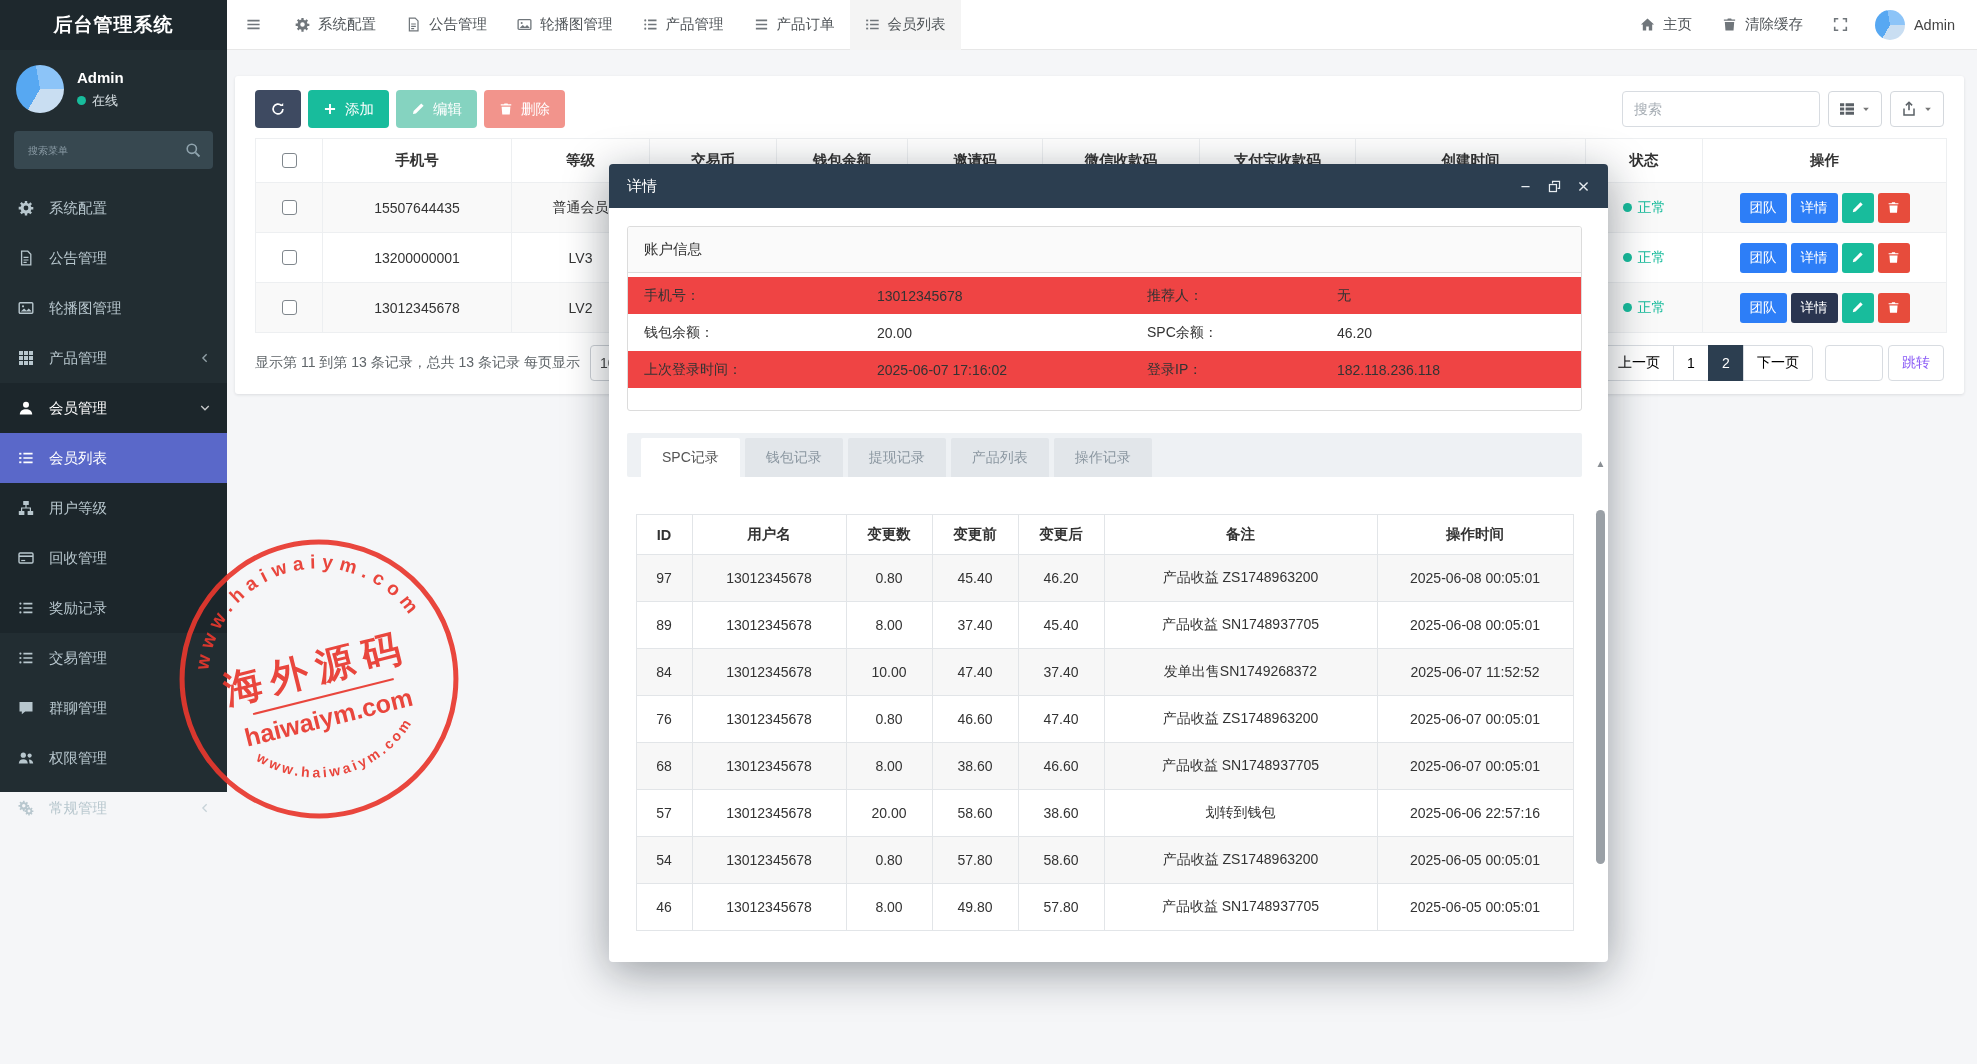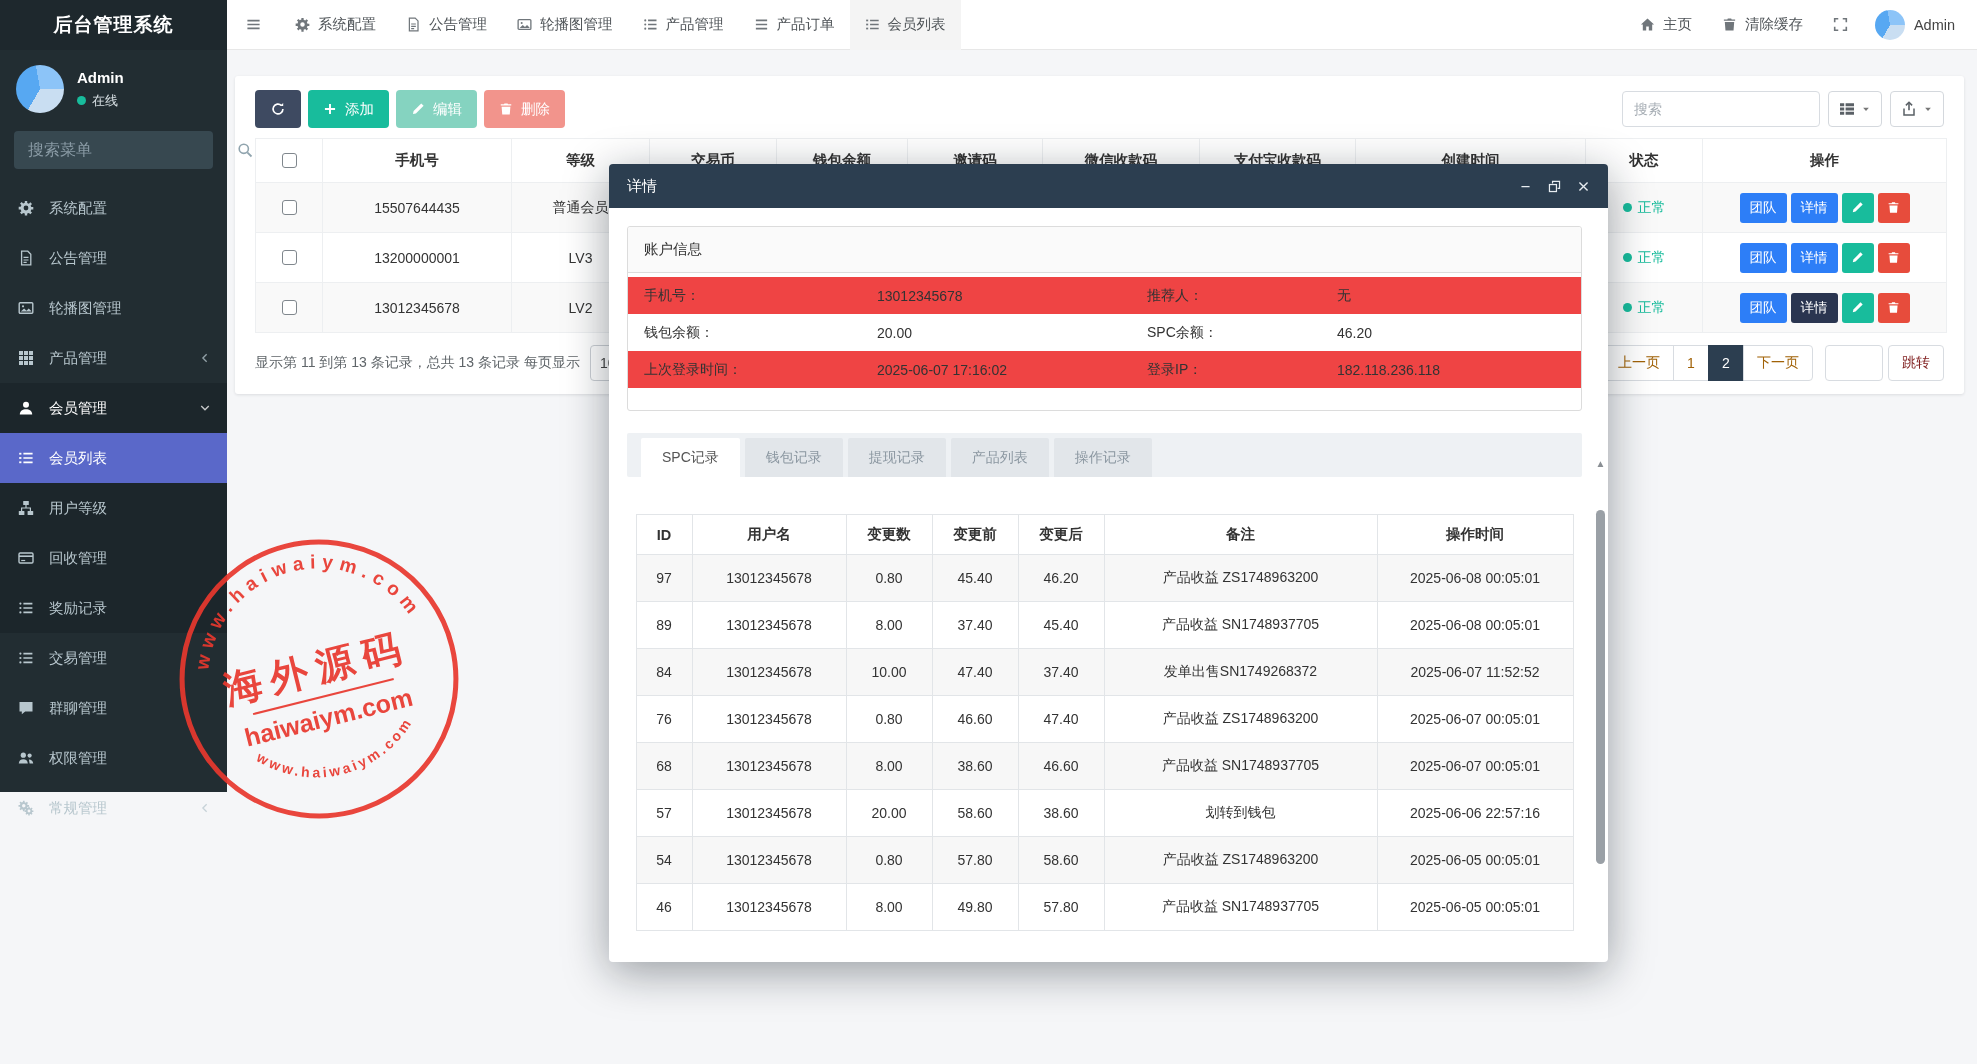--- a/index.html
+++ b/index.html
@@ -15,21 +15,21 @@
         font-size:19px;font-weight:bold;letter-spacing:1px}
   .user-panel{display:flex;align-items:center;gap:13px;padding:15px 16px 10px}
   .avatar{width:48px;height:48px;border-radius:50%;
           background:conic-gradient(from 210deg,#57a8f2 0deg 140deg,#8cc4f8 140deg 240deg,#c9def2 240deg 360deg)}
   .avatar.small{width:30px;height:30px}
   .user-name{color:#fff;font-weight:bold;font-size:15px}
   .user-status{color:#d8e0e4;font-size:13px;display:flex;align-items:center;gap:6px;margin-top:6px}
   .dot{width:9px;height:9px;border-radius:50%;background:var(--status_ok);display:inline-block}
   .side-search{margin:8px 14px 14px;background:#374850;border-radius:4px;height:38px;display:flex;
                align-items:center;padding:0 12px;color:#90a4ae}
-  .side-search input{flex:1;background:transparent;border:none;outline:none;color:#86efac;font-size:16px}
+  .side-search input{flex:1;background:transparent;border:none;outline:none;color:#86efac;font-size:10px}
   .side-search input::placeholder{color:#8a9ba5}
   .menu{list-style:none;margin:6px 0 0;padding:0}
   .menu-item{height:50px;display:flex;align-items:center;gap:13px;padding:0 16px;color:#b8c7ce;font-size:14.5px;cursor:pointer}
   .menu-item .mi{width:20px;display:flex;justify-content:center;font-size:15px}
   .menu-item.group-open{background:#1c262b;color:#fff}
   .menu-item.sub{background:#1c262b}
   .menu-item.active{background:var(--sidebar_active);color:#fff}
   .menu-arrow{margin-left:auto;opacity:.75;font-size:12px}
 
   
@@ -75,29 +75,29 @@
   .abtn.iconic{width:32px;padding:0}
   .abtn.edit{background:var(--success)}
   .abtn.del{background:var(--danger)}
   .abtn .ic{font-size:13px}
 
   .table-footer{display:flex;align-items:center;margin-top:12px;font-size:14px;color:#5f6569}
   .page-size{margin-left:10px;width:58px;height:36px;border:1px solid #ccd0d5;border-radius:4px;display:flex;
              align-items:center;justify-content:space-between;padding:0 9px;color:#444;background:#fff;cursor:pointer}
   .page-size .caret{font-size:10px;color:#777}
   .pagination{margin-left:auto;display:flex;align-items:center}
-  .pg-btn{min-width:36px;height:36px;border:1px solid #d8dce1;background:#fff;color:#a16207;display:flex;
+  .pg-btn{min-width:36px;height:36px;border:1px solid #d8dce1;background:#fff;color:#000000;display:flex;
           align-items:center;justify-content:center;font-size:14px;padding:0 13px;margin-left:-1px;cursor:pointer}
   .pg-btn.num{padding:0}
   .pg-btn.first{border-radius:4px 0 0 4px;margin-left:0}
   .pg-btn.last{border-radius:0 4px 4px 0}
   .pg-btn.active{background:var(--pagination_active);border-color:var(--pagination_active);color:#fff}
   .jump-input{width:58px;height:36px;border:1px solid #d8dce1;border-radius:4px;margin-left:12px;outline:none}
   .jump-btn{height:36px;border:1px solid #d8dce1;background:#fff;border-radius:4px;padding:0 13px;margin-left:5px;
-            font-size:14px;color:#7f1d1d;cursor:pointer;font-family:inherit}
+            font-size:14px;color:#8b5cf6;cursor:pointer;font-family:inherit}
 
   
   .modal{position:absolute;left:609px;top:164px;width:999px;height:798px;background:#fff;z-index:40;border-radius:4px;
          box-shadow:0 10px 45px rgba(10,20,30,.4);overflow:hidden}
   .modal-header{height:44px;background:var(--modal_header);display:flex;align-items:center;padding:0 18px;
                 color:#fff;font-size:15px;cursor:move}
   .modal-controls{margin-left:auto;display:flex;align-items:center;gap:16px;color:#e8edf1}
   .modal-controls .ic{font-size:13px;cursor:pointer}
   .modal-body{position:relative;padding:18px 26px 0 18px;height:754px}
 

